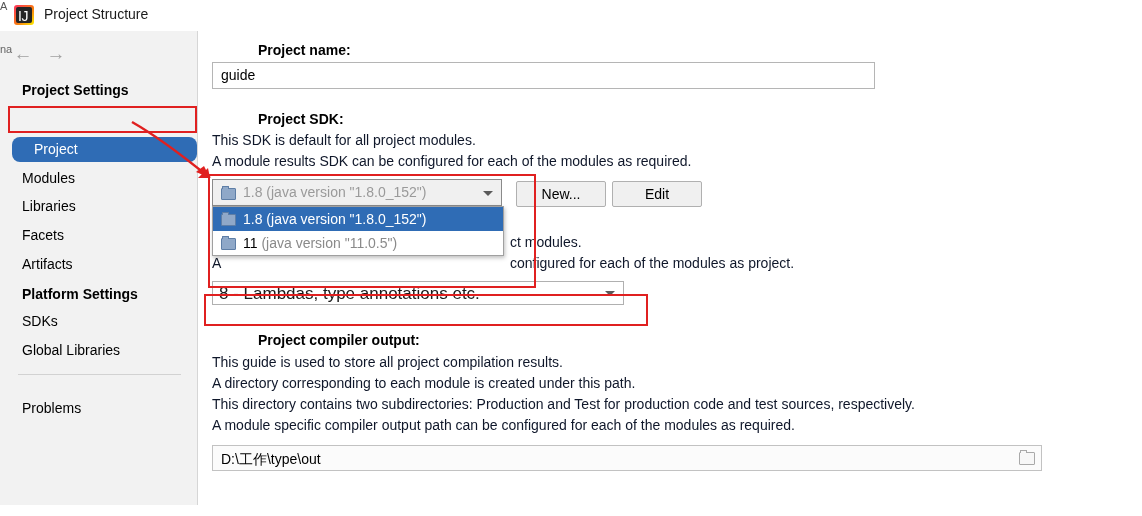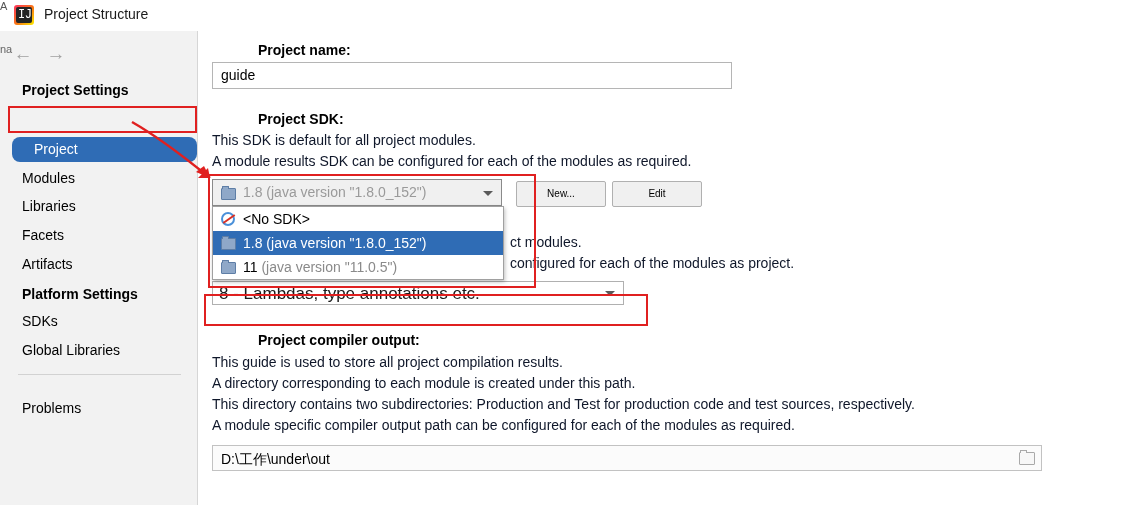--- a/index.html
+++ b/index.html
@@ -42,22 +42,22 @@
     position: absolute;
     left: 2px; top: 2px;
     width: 16px; height: 16px;
     background: #242424;
     border-radius: 2px;
   }
   .title-logo .ij {
     position: absolute;
     left: 4px; top: 3px;
     color: #ffffff;
-    font-size: 12px;
-    font-family: Liberation Mono, monospace;
+    font-size: 14px;
+    font-family: Liberation Sans, sans-serif;
     letter-spacing: -0.5px;
     text-align: center;
   }
   .title-text {
     position: absolute;
     left: 44px; top: 6px;
     font-size: 14px;
     color: #1a1a1a;
   }
   .corner-a {
@@ -173,21 +173,21 @@
     border-left: 5px solid transparent;
     border-right: 5px solid transparent;
     border-top: 5px solid #5a5a5a;
   }
   .btn {
     position: absolute;
     box-sizing: border-box;
     background: #f0f0f0;
     border: 1px solid #b0b0b0;
     border-radius: 2px;
-    font-size: 10px;
+    font-size: 14px;
     color: #000;
     text-align: center;
     line-height: 24px;
   }
   
   #sdk-combo {
     left: 14px; top: 148px;
     width: 290px; height: 27px;
     background: #f0f0f0;
     border: 1px solid #8a8a8a;
@@ -359,21 +359,21 @@
     <div class="nav-item" style="top:282px;">SDKs</div>
     <div class="nav-item" style="top:311px;">Global Libraries</div>
 
     <div class="sidebar-divider"></div>
     <div class="nav-item" style="top:369px;">Problems</div>
   </div>
 
   <div class="main">
 
     <div class="lbl-bold" style="left:14px; top:11px;">Project name:</div>
-    <div class="textfield" id="name-field" style="left:14px; top:31px; width:520px; height:27px;">guide</div>
+    <div class="textfield" id="name-field" style="left:14px; top:31px; width:663px; height:27px;">guide</div>
 
     <div class="lbl-bold" style="left:14px; top:80px;">Project SDK:</div>
     <div class="lbl-plain" style="left:14px; top:101px;">This SDK is default for all project modules.</div>
     <div class="lbl-plain" style="left:14px; top:122px;">A module results SDK can be configured for each of the modules as required.</div>
 
     <div class="lbl-bold" style="left:14px; top:181px;">P</div>
     <div class="lbl-plain" style="left:14px; top:203px;">T</div>
     <div class="lbl-plain" style="left:312px; top:203px;">ct modules.</div>
     <div class="lbl-plain" style="left:14px; top:224px;">A</div>
     <div class="lbl-plain" style="left:312px; top:224px;">configured for each of the modules as project.</div>
@@ -385,24 +385,20 @@
     </div>
 
     <div class="btn" style="left:318px; top:150px; width:90px; height:26px;">
       <span>New...</span>
     </div>
     <div class="btn" style="left:414px; top:150px; width:90px; height:26px;">
       <span>Edit</span>
     </div>
 
     <div class="dropdown">
-      <div class="dd-item">
-        <span class="dd-no-sdk-icon"></span>
-        <span class="ver">&lt;No SDK&gt;</span>
-      </div>
       <div class="dd-item sel">
         <span class="folder-icon dd-folder"></span>
         <span class="ver">1.8</span>
         <span class="paren">(java version "1.8.0_152")</span>
       </div>
       <div class="dd-item">
         <span class="folder-icon dd-folder"></span>
         <span class="ver">11</span>
         <span class="paren">(java version "11.0.5")</span>
       </div>
@@ -413,21 +409,21 @@
       <div class="arrow-dn"></div>
     </div>
 
     <div class="lbl-bold" style="left:14px; top:301px;">Project compiler output:</div>
     <div class="lbl-plain" style="left:14px; top:323px;">This guide is used to store all project compilation results.</div>
     <div class="lbl-plain" style="left:14px; top:344px;">A directory corresponding to each module is created under this path.</div>
     <div class="lbl-plain" style="left:14px; top:365px;">This directory contains two subdirectories: Production and Test for production code and test sources, respectively.</div>
     <div class="lbl-plain" style="left:14px; top:386px;">A module specific compiler output path can be configured for each of the modules as required.</div>
 
     <div class="textfield" id="out-field">
-      <span>D:\工作\under\out</span>
+      <span>D:\工作\type\out</span>
       <span class="browse"></span>
     </div>
   </div>
 
   <div class="red-box" style="left:8px; top:106px; width:189px; height:27px;"></div>
   <div class="red-box" style="left:208px; top:174px; width:328px; height:114px;"></div>
   <div class="red-box" style="left:204px; top:294px; width:444px; height:32px;"></div>
 
   <svg class="red-arrow" style="left:130px; top:120px; width:110px; height:80px;" width="110" height="80" viewBox="0 0 110 80">
     <path d="M2,2 C30,18 58,40 80,58" stroke="#e02020" stroke-width="2.5" fill="none"></path>

